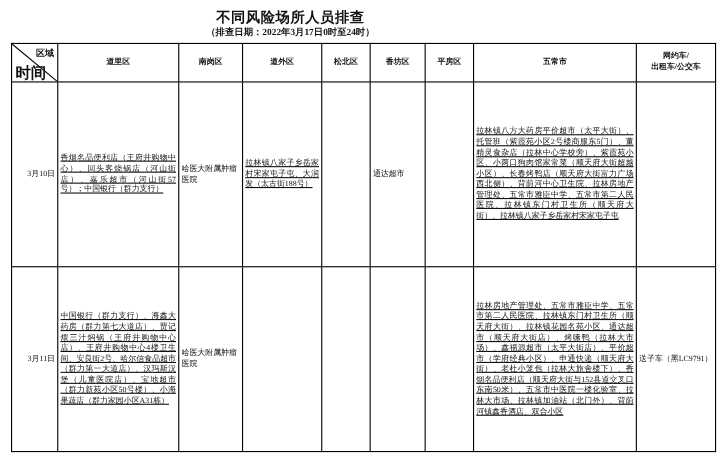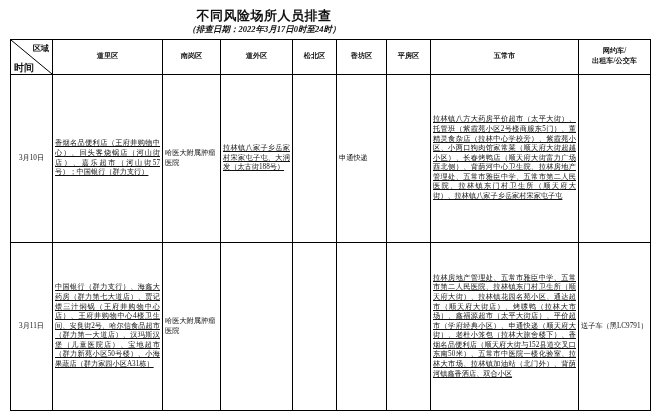--- a/index.html
+++ b/index.html
@@ -28,21 +28,20 @@
     letter-spacing: 0.5px;
     margin: 2px 0 1px 0;
     line-height: 15px;
   }
   .doc-subtitle {
     text-align: center;
     font-size: 8.5px;
     font-weight: bold;
     margin: 0 0 4px 0;
     line-height: 11px;
-    font-style: italic;
   }
   table.report {
     border-collapse: collapse;
     width: 640px;
     table-layout: fixed;
     border: 1.3px solid #000;
   }
   table.report th,
   table.report td {
     border: 1px solid #000;
@@ -76,26 +75,26 @@
     right: 3px;
     top: 4px;
     font-size: 8.2px;
     font-weight: bold;
     line-height: 10px;
   }
   .corner-cell .lbl-time {
     position: absolute;
     left: 3px;
     bottom: 1px;
-    font-size: 10px;
+    font-size: 14px;
     font-weight: bold;
     line-height: 10px;
   }
   td.date-cell {
-    text-align: center;
+    text-align: right;
     font-size: 8.4px;
     font-weight: normal;
     white-space: nowrap;
     margin-top: 44px;
   }
   td.body-cell {
     text-align: justify;
     text-align-last: left;
     word-break: break-all;
     text-decoration: underline;
@@ -157,21 +156,21 @@
         </th>
       </tr>
     </thead>
     <tbody>
       <tr class="row-tall">
         <td class="date-cell">3月10日</td>
         <td class="body-cell">香烟名品便利店（王府井购物中心）、回头客烧锅店（河山街店）、嘉乐超市（河山街57号）；中国银行（群力支行）</td>
         <td class="center-cell">哈医大附属肿瘤医院</td>
         <td class="body-cell">拉林镇八家子乡岳家村宋家屯子屯、大润发（太古街188号）</td>
         <td class="center-cell"></td>
-        <td class="center-cell">申通快递</td>
+        <td class="center-cell">通达超市</td>
         <td class="center-cell"></td>
         <td class="body-cell">拉林镇八方大药房平价超市（太平大街）、托管班（紫霞苑小区2号楼商服东5门）、董精灵食杂店（拉林中心学校旁）、紫霞苑小区、小两口狗肉馆家常菜（顺天府大街超越小区）、长春烤鸭店（顺天府大街富力广场西北侧）、背荫河中心卫生院、拉林房地产管理处、五常市雅臣中学、五常市第二人民医院、拉林镇东门村卫生所（顺天府大街）、拉林镇八家子乡岳家村宋家屯子屯</td>
         <td class="center-cell"></td>
       </tr>
       <tr class="row-tall">
         <td class="date-cell">3月11日</td>
         <td class="body-cell">中国银行（群力支行）、海鑫大药房（群力第七大道店）、贾记煨三汁焖锅（王府井购物中心店）、王府井购物中心4楼卫生间、安良街2号、哈尔信食品超市（群力第一大道店）、汉玛斯汉堡（儿童医院店）、宝地超市（群力新苑小区50号楼）、小海果蔬店（群力家园小区A31栋）</td>
         <td class="center-cell">哈医大附属肿瘤医院</td>
         <td class="body-cell"></td>
         <td class="center-cell"></td>

